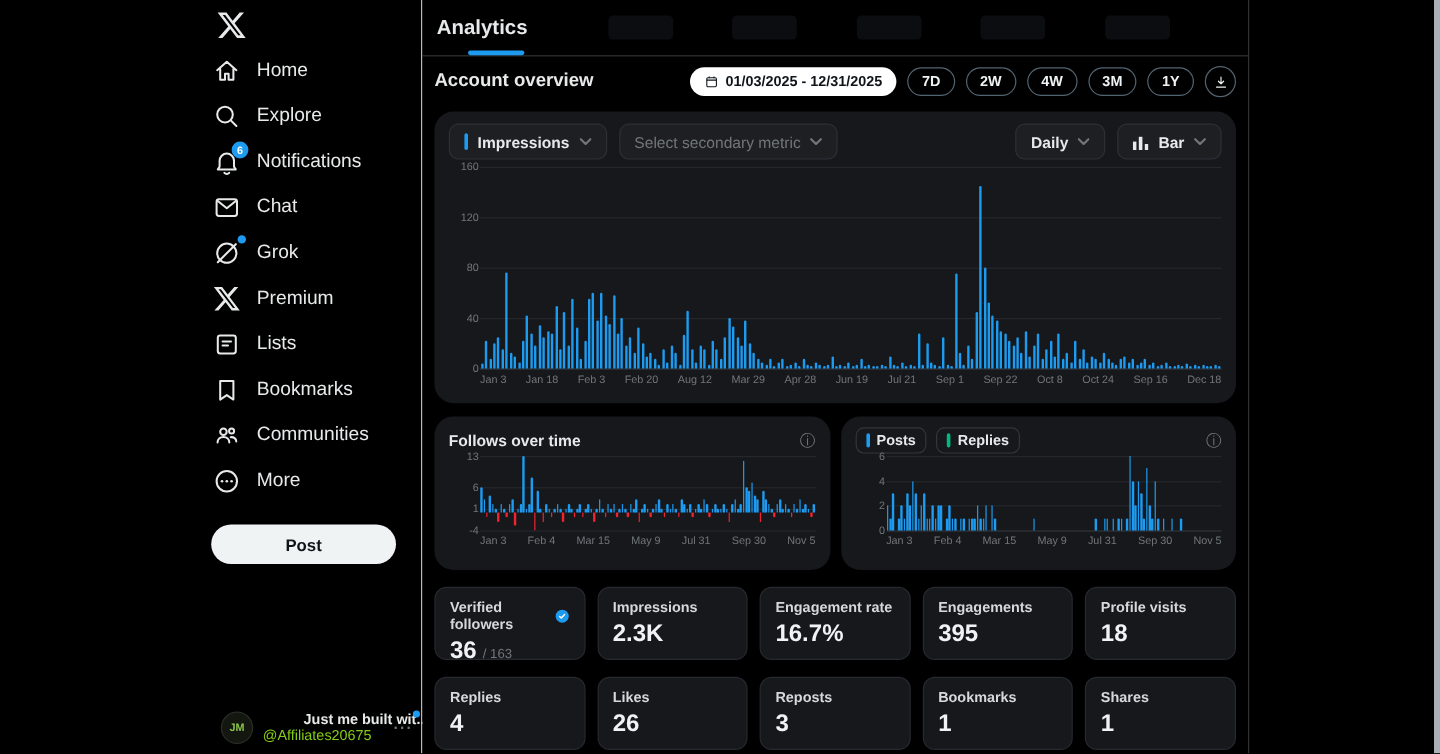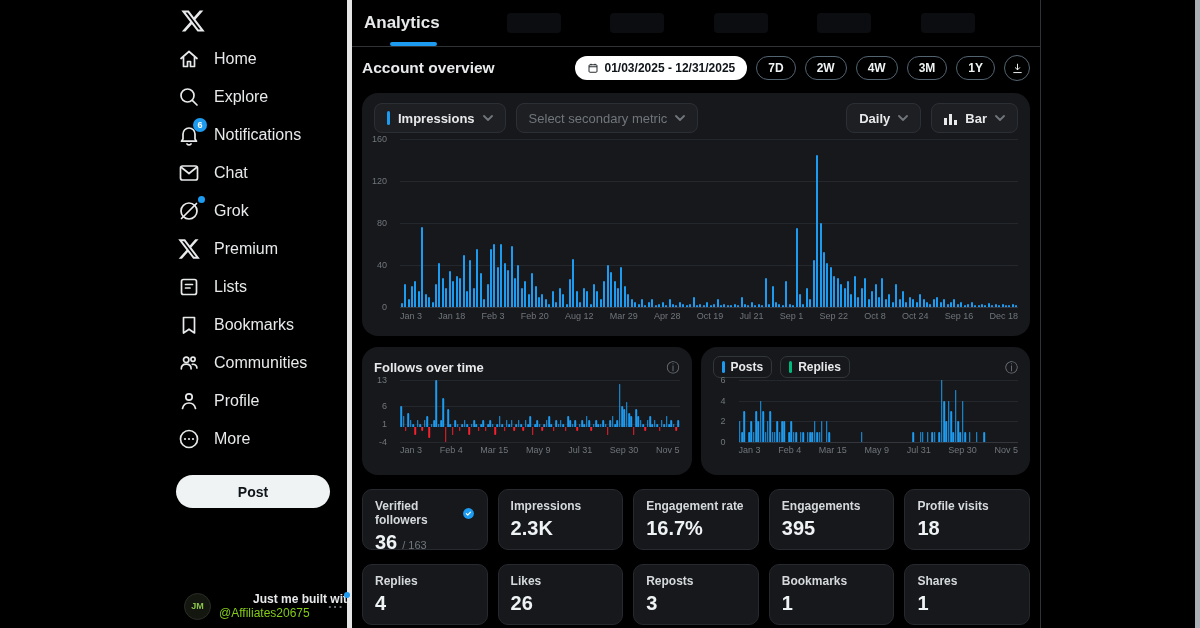--- a/index.html
+++ b/index.html
@@ -1,21 +1,21 @@
 <!DOCTYPE html>
 <html><head>
 <meta charset="utf-8">
 <style>
   * { margin:0; padding:0; box-sizing:border-box; }
   html,body { background:#000; }
   body { font-family:"Liberation Sans", sans-serif; color:#e7e9ea; }
   .stage { position:relative; width:1200px; height:628px; background:#000; overflow:hidden; }
 
   
-  .sidebar { position:absolute; left:0; top:0; width:352px; height:100%; border-right:5px solid #e5e5e5; }
+  .sidebar { position:absolute; left:0; top:0; width:352px; height:100%; border-right:1px solid #e5e5e5; }
   .side-inner { position:absolute; left:176px; top:8px; width:158px; }
   .x-logo { width:26px; height:26px; margin:0 0 6px 4px; cursor:pointer; }
   .x-logo svg { width:26px; height:26px; fill:#e7e9ea; }
   .nav-item { display:flex; align-items:center; gap:12px; height:38px; cursor:pointer; }
   .nav-item .nicon { position:relative; width:26px; height:26px; display:flex; align-items:center; justify-content:center; }
   .nav-item svg { width:24px; height:24px; stroke:#e7e9ea; stroke-width:1.7; fill:none; stroke-linecap:round; stroke-linejoin:round; }
   .nav-item svg .fl { fill:#e7e9ea; stroke:none; }
   .nav-label { font-size:16px; color:#e7e9ea; }
   .nbadge { position:absolute; top:-4px; right:-5px; min-width:14px; height:14px; border-radius:7px; background:#1d9bf0; color:#fff; font-size:9px; font-weight:700; display:flex; align-items:center; justify-content:center; padding:0 3px; }
   .ndot { position:absolute; top:-2px; right:-3px; width:7px; height:7px; border-radius:50%; background:#1d9bf0; }
@@ -54,21 +54,21 @@
   .accent-bar { width:3px; height:14px; border-radius:2px; background:#1d9bf0; }
   .chev { width:10px; height:6px; stroke:#71767b; stroke-width:1.8; fill:none; stroke-linecap:round; stroke-linejoin:round; }
   .bar-glyph { width:13px; height:13px; fill:#e7e9ea; }
   .spacer { flex:1; }
 
   .chart-body { display:flex; }
   .ylabels { position:relative; width:26px; flex:none; }
   .plot { position:relative; flex:1; }
   .main-chart .chart-body { height:168px; }
   .small-chart .chart-body { height:62px; }
-  .ytick { position:absolute; right:13px; transform:translateY(-50%); font-size:9px; color:#71767b; }
+  .ytick { position:absolute; right:1px; transform:translateY(-50%); font-size:9px; color:#71767b; }
   .gridline { position:absolute; left:0; right:0; height:1px; background:#24272c; }
   .gridline.zero { background:#33373d; }
   .bar { position:absolute; transform:translateX(-50%); border-radius:1px 1px 0 0; }
   .main-chart .bar { width:2px; }
   .small-chart .bar { width:1.6px; }
   .xlabels { display:flex; justify-content:space-between; margin:4px 0 0 26px; font-size:9px; color:#71767b; }
   .small-chart .xlabels { margin-top:3px; }
 
   .small-row { display:flex; gap:9px; margin:11px 10px 0; }
   .small-panel { flex:1; height:128px; padding:9px 12px; }
@@ -172,29 +172,20 @@
         </div>
         <div class="nav-item">
           <span class="nicon">
               <svg viewBox="0 0 24 24">
                 <circle cx="9.2" cy="8.8" r="2.7"></circle>
                 <circle cx="16" cy="8.2" r="2.1"></circle>
                 <path d="M4.3 17.8c0-3 2.1-4.7 4.9-4.7s4.9 1.7 4.9 4.7M15.3 13.3c2.5-.3 4.6 1.2 4.6 3.7"></path>
               </svg>
             </span>
           <span class="nav-label">Communities</span>
-        </div>
-        <div class="nav-item">
-          <span class="nicon">
-              <svg viewBox="0 0 24 24">
-                <circle cx="12" cy="8" r="3.2"></circle>
-                <path d="M5.5 19.5c.8-3.6 3.4-5.5 6.5-5.5s5.7 1.9 6.5 5.5"></path>
-              </svg>
-            </span>
-          <span class="nav-label">Profile</span>
         </div>
         <div class="nav-item">
           <span class="nicon">
               <svg viewBox="0 0 24 24">
                 <circle cx="12" cy="12" r="8.5"></circle>
                 <circle class="fl" cx="8" cy="12" r="1.1"></circle>
                 <circle class="fl" cx="12" cy="12" r="1.1"></circle>
                 <circle class="fl" cx="16" cy="12" r="1.1"></circle>
               </svg>
             </span>
@@ -491,21 +482,21 @@
             </div>
           </div>
         <div class="xlabels">
             <span class="xtick">Jan 3</span>
             <span class="xtick">Jan 18</span>
             <span class="xtick">Feb 3</span>
             <span class="xtick">Feb 20</span>
             <span class="xtick">Aug 12</span>
             <span class="xtick">Mar 29</span>
             <span class="xtick">Apr 28</span>
-            <span class="xtick">Oct 19</span>
+            <span class="xtick">Jun 19</span>
             <span class="xtick">Jul 21</span>
             <span class="xtick">Sep 1</span>
             <span class="xtick">Sep 22</span>
             <span class="xtick">Oct 8</span>
             <span class="xtick">Oct 24</span>
             <span class="xtick">Sep 16</span>
             <span class="xtick">Dec 18</span>
           </div>
       </div>
     </section>

